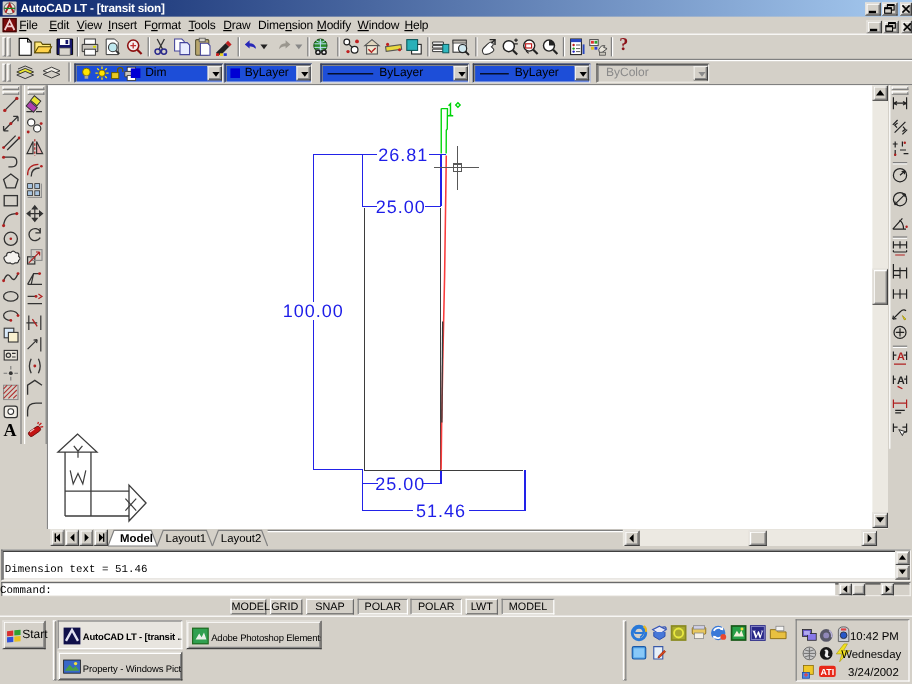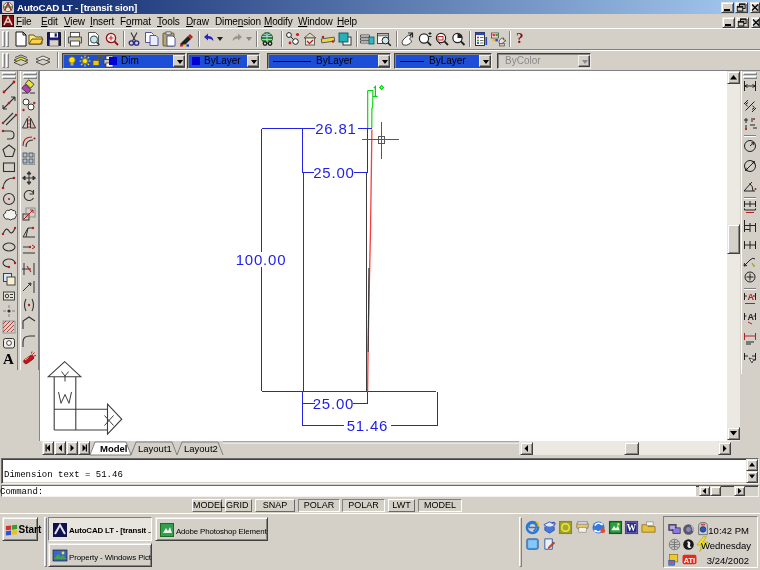--- a/index.html
+++ b/index.html
@@ -672,21 +672,21 @@
 <div id="task" style="position:absolute;left:0;top:513px;width:760px;height:57px;background:#d4d0c8;border-top:1px solid #fff;font-size:9.5px">
 <div class="abs r2" style="left:2px;top:3px;width:36px;height:24px;background:#d4d0c8">
 <svg class="abs" style="left:1.5px;top:5px" width="13" height="13" viewBox="0 0 15 14">
           <g transform="skewY(-6)">
             <rect x="1" y="3" width="6" height="5" fill="#d83030"></rect>
             <rect x="8" y="3" width="6" height="5" fill="#30a030"></rect>
             <rect x="1" y="9" width="6" height="5" fill="#3050d8"></rect>
             <rect x="8" y="9" width="6" height="5" fill="#e8c020"></rect>
           </g>
         </svg>
-<div class="t" style="left:15.5px;top:6px;font-weight:bold;font-size:10px">Start</div>
+<div class="t" style="left:15.5px;top:6px;font-weight:normal;font-size:10px">Start</div>
 </div>
 <div class="abs grip" style="left:44px;top:3px;width:3px;height:50px"></div>
 <div class="abs s" style="left:48px;top:3px;width:104px;height:24px;background:#e8e5df;overflow:hidden">
 <svg class="abs" style="left:3px;top:4px" width="16" height="16" viewBox="0 0 16 16">
           <rect x="1" y="1" width="14" height="14" fill="#10104a"></rect>
           <path d="M3 12 L8 3 L13 12" fill="none" stroke="#e0e0f0" stroke-width="2"></path>
         </svg>
 <div class="t" style="left:20px;top:8px;font-weight:bold;font-size:7.9px;letter-spacing:-0.15px">AutoCAD LT - [transit ...</div>
 </div>
 <div class="abs r2" style="left:155px;top:3px;width:113px;height:24px;background:#d4d0c8;overflow:hidden">

